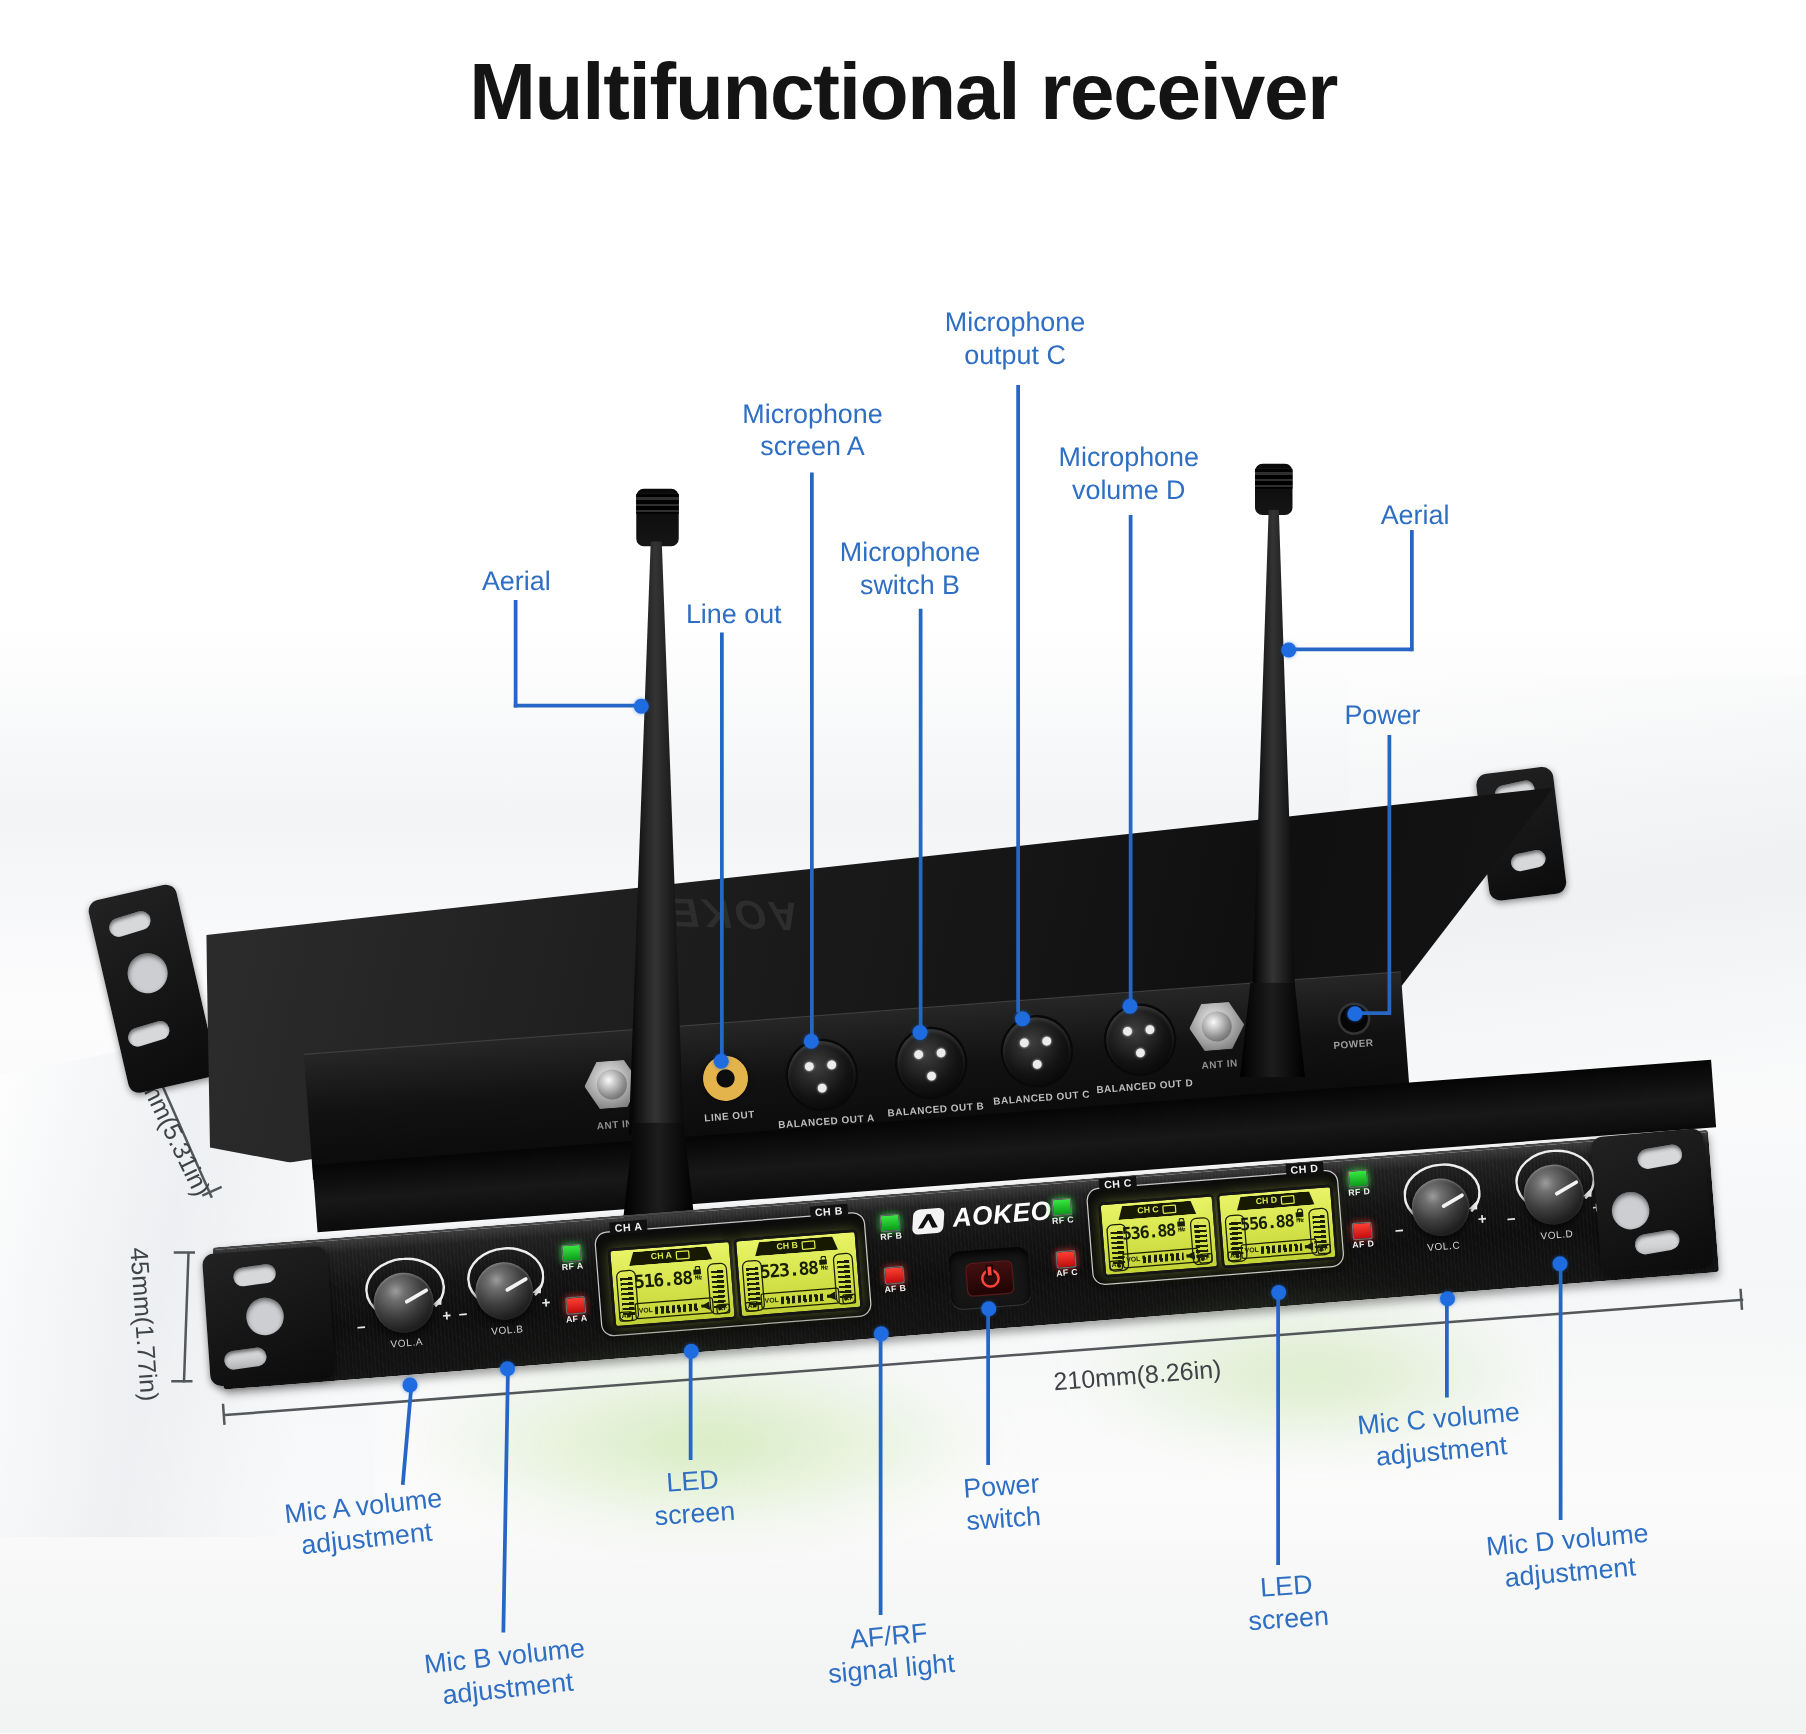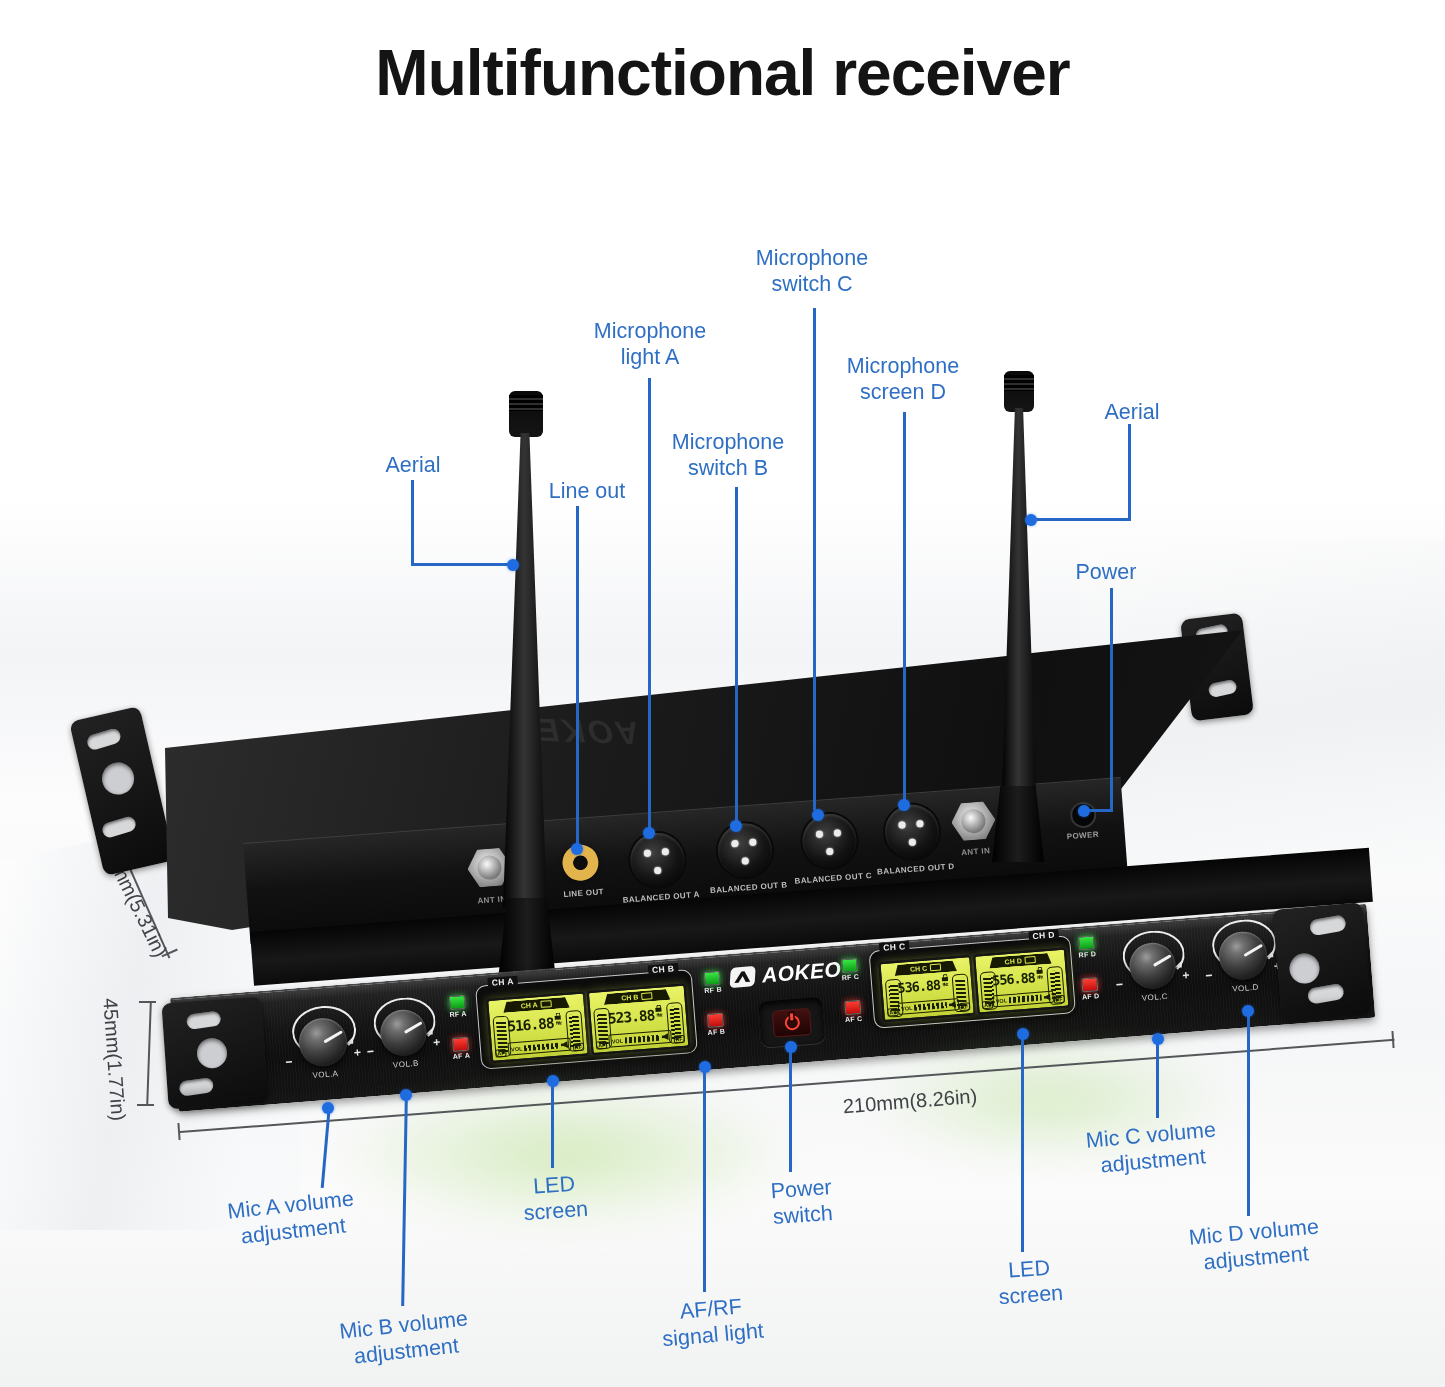--- a/index.html
+++ b/index.html
@@ -423,23 +423,23 @@
 
   <div class="cl" style="left:1021px;top:1038px;height:214px;"></div>
   <div class="dot" style="left:1017px;top:1028px;"></div>
 
   <div class="cl" style="left:1156px;top:1042px;height:76px;"></div>
   <div class="dot" style="left:1152px;top:1033px;"></div>
 
   <div class="cl" style="left:1247px;top:1014px;height:202px;"></div>
   <div class="dot" style="left:1242px;top:1005px;"></div>
 
-  <div class="lbl" style="left:742px;top:245px;width:140px;">Microphone switch C</div>
-  <div class="lbl" style="left:580px;top:318px;width:140px;">Microphone light A</div>
-  <div class="lbl" style="left:833px;top:353px;width:140px;">Microphone screen D</div>
+  <div class="lbl" style="left:742px;top:245px;width:140px;">Microphone output C</div>
+  <div class="lbl" style="left:580px;top:318px;width:140px;">Microphone screen A</div>
+  <div class="lbl" style="left:833px;top:353px;width:140px;">Microphone volume D</div>
   <div class="lbl" style="left:658px;top:429px;width:140px;">Microphone switch B</div>
   <div class="lbl" style="left:363px;top:452px;width:100px;">Aerial</div>
   <div class="lbl" style="left:527px;top:478px;width:120px;">Line out</div>
   <div class="lbl" style="left:1082px;top:399px;width:100px;">Aerial</div>
   <div class="lbl" style="left:1056px;top:559px;width:100px;">Power</div>
 
   <div class="lbl" style="left:212px;top:1192px;width:160px;transform:rotate(-6deg);">Mic A volume adjustment</div>
   <div class="lbl" style="left:325px;top:1312px;width:160px;transform:rotate(-6deg);">Mic B volume adjustment</div>
   <div class="lbl" style="left:510px;top:1172px;width:90px;transform:rotate(-4deg);">LED screen</div>
   <div class="lbl" style="left:657px;top:1296px;width:110px;transform:rotate(-5deg);">AF/RF signal light</div>

